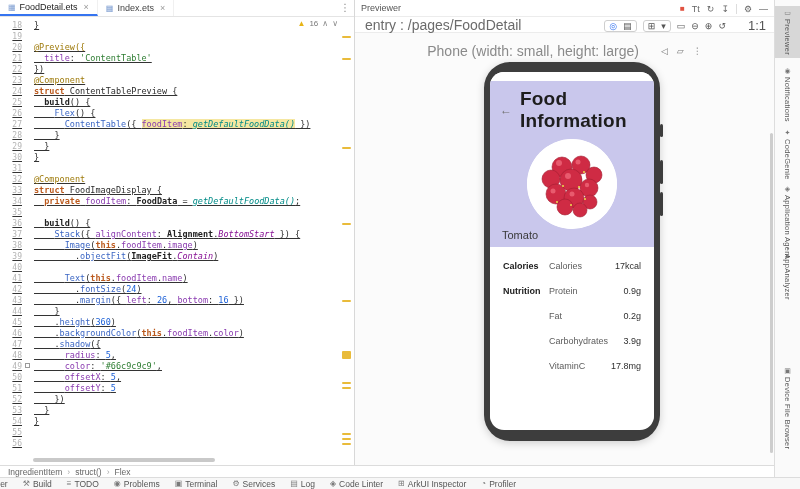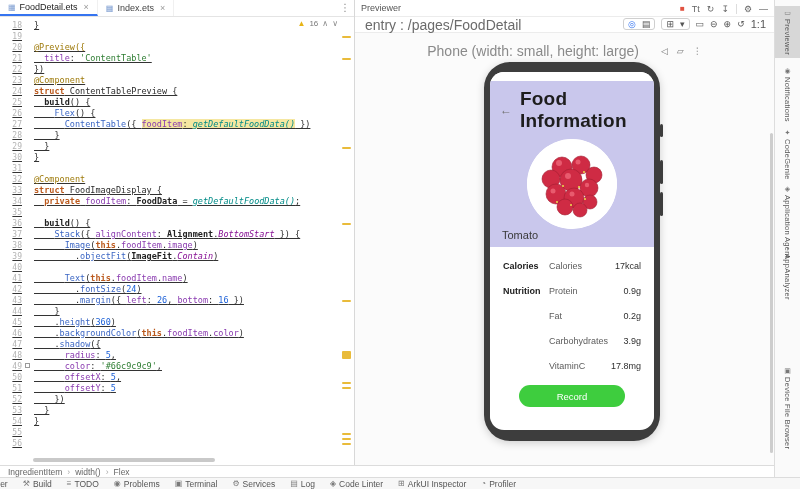--- a/index.html
+++ b/index.html
@@ -53,21 +53,21 @@
   .pv-header{position:relative;height:17px;background:#fff;border-bottom:1px solid #ececec;display:flex;align-items:center;padding:0 6px;}
   .pv-title{font-size:9px;color:#555;}
   .pv-hicons{position:absolute;right:6px;top:0;height:17px;display:flex;align-items:center;gap:7px;font-size:9px;color:#666;}
   .pv-hicons .stop{color:#e15241;font-size:8px;}
   .pv-hicons .vsep{width:1px;height:10px;background:#ddd;}
   .pv-toolbar{position:relative;height:16px;background:#fff;border-bottom:1px solid #ececec;display:flex;align-items:center;padding:0 10px;}
   .pv-entry{font-size:14px;color:#6b6b6b;}
   .pv-ticons{position:absolute;right:8px;top:1px;display:flex;align-items:center;gap:6px;font-size:9px;color:#555;}
   .tgroup{display:flex;align-items:center;gap:6px;border:1px solid #cfcfcf;border-radius:3px;padding:0 4px;height:12px;background:#fff;}
   .tgroup .inspect{color:#3574f0;}
-  .zoomratio{font-size:11px;color:#555;}
+  .zoomratio{font-size:13px;color:#555;margin-left:16px;}
 
   .pv-canvas{position:relative;height:431px;}
   .pv-vscroll{position:absolute;right:1px;top:100px;width:3px;height:320px;background:#cdcdcd;border-radius:2px;}
   .device-row{position:absolute;top:10px;left:0;width:100%;display:flex;justify-content:center;align-items:center;gap:6px;}
   .device-label{font-size:14px;color:#8a8a8a;}
   .device-icons{display:flex;gap:9px;margin-left:16px;font-size:9px;color:#777;}
 
   
   .phone{position:absolute;left:129px;top:29px;width:176px;height:379px;border:6px solid #3d3d3d;border-top-width:10px;border-bottom-width:11px;border-radius:26px;background:#fff;box-shadow:0 2px 8px rgba(0,0,0,.18);}
   .nub{position:absolute;right:-9px;width:3px;background:#3d3d3d;border-radius:2px;}
@@ -186,21 +186,21 @@
           <div class="mark" style="top: 421px; height: 2px;"></div>
           <div class="mark" style="top: 426px; height: 2px;"></div>
         </div>
       <div class="hscroll"></div>
     </div>
   </div>
 
   <div class="breadcrumb">
     <span>IngredientItem</span>
     <span class="sep">›</span>
-    <span>width()</span>
+    <span>struct()</span>
     <span class="sep">›</span>
     <span>Flex</span>
   </div>
 
   <div class="previewer-pane">
     <div class="pv-header">
       <span class="pv-title">Previewer</span>
       <div class="pv-hicons">
         <span class="stop">■</span>
         <span>Tt</span>
@@ -309,21 +309,20 @@
                 <span class="ncat"></span>
                 <span class="nlabel">Carbohydrates</span>
                 <span class="nvalue">3.9g</span>
               </div>
               <div class="nrow">
                 <span class="ncat"></span>
                 <span class="nlabel">VitaminC</span>
                 <span class="nvalue">17.8mg</span>
               </div>
             </div>
-          <button class="record-btn">Record</button>
         </div>
       </div>
     </div>
   </div>
 
   <div class="right-rail">
     <div class="rail-item active ri-0">
       <span class="ricon">▭</span>
       <span class="rail-label">Previewer</span>
     </div>

